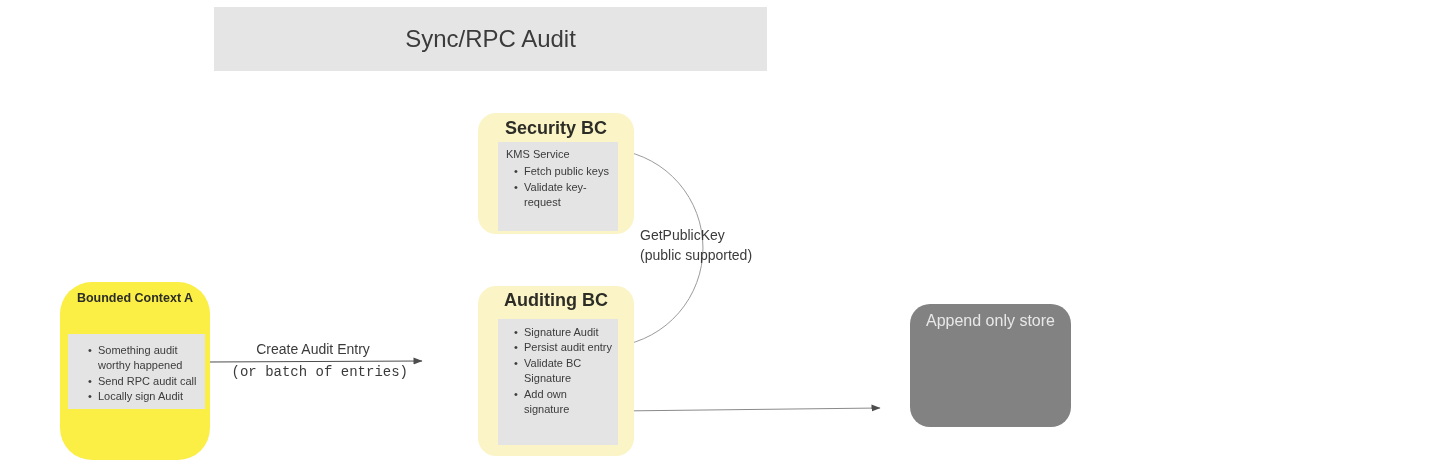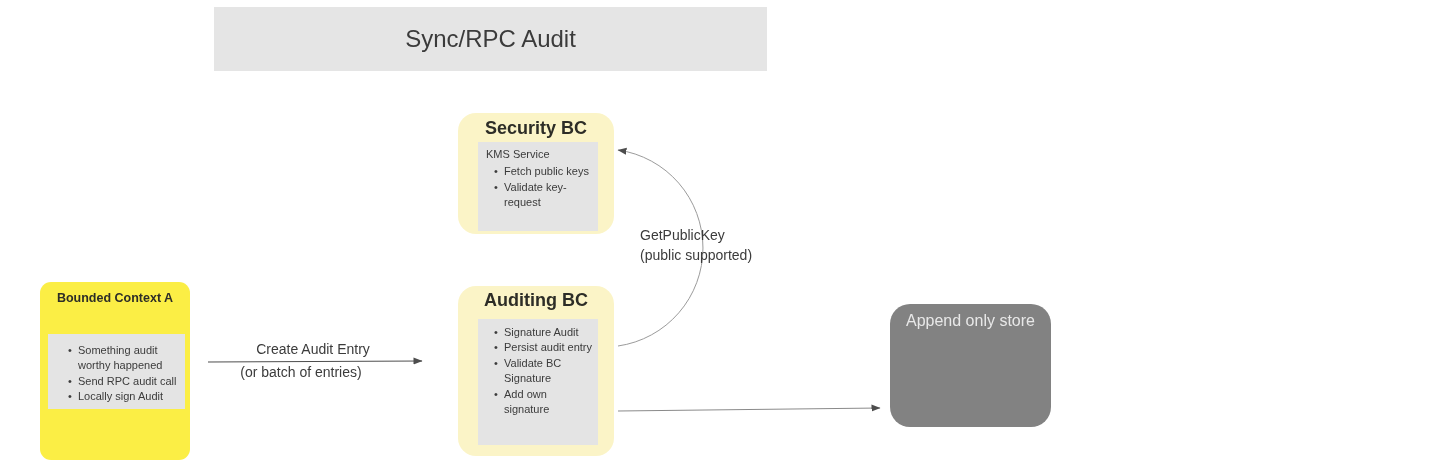--- a/index.html
+++ b/index.html
@@ -12,21 +12,21 @@
 
   
   .banner {
     position:absolute; left:214px; top:7px; width:553px; height:64px;
     background:var(--banner-gray,#e5e5e5);
     display:flex; align-items:center; justify-content:center;
     font-size:24px; color:var(--text-dark,#3b3b3b);
   }
 
   
-  .node { position:absolute; box-sizing:border-box; }
+  .node { position:absolute; box-sizing:border-box;margin-left:20px; }
   .node-title {
     text-align:center; font-weight:bold;
     color:var(--heading-dark,#2d2d27);
   }
   .panel {
     position:absolute; box-sizing:border-box;
     background:var(--panel-gray,#e4e4e4);
     color:var(--text-dark,#3b3b3b);
     font-size:11px; line-height:15.4px;
   }
@@ -37,21 +37,21 @@
 
   
   .security  { left:458px; top:113px; width:156px; height:121px; border-radius:18px; background:var(--node-yellow-cream,#fbf4c7); }
   .security .node-title { padding-top:5px; font-size:18px; }
   .security .panel { left:20px; top:29px; width:120px; height:89px; }
 
   .auditing  { left:458px; top:286px; width:156px; height:170px; border-radius:18px; background:var(--node-yellow-cream,#fbf4c7); }
   .auditing .node-title { padding-top:4px; font-size:18px; }
   .auditing .panel { left:20px; top:33px; width:120px; height:126px; padding-top:4px; }
 
-  .bounded   { left:40px; top:282px; width:150px; height:178px; border-radius:11px; background:var(--node-yellow-bright,#fbee45); }
+  .bounded   { left:40px; top:282px; width:150px; height:178px; border-radius:32px; background:var(--node-yellow-bright,#fbee45); }
   .bounded .node-title { padding-top:9px; font-size:12.5px; }
   .bounded .panel { left:8px; top:52px; width:137px; height:75px; padding-top:7px; }
   .bounded ul.bullets { padding-left:20px; }
 
   .store {
     left:890px; top:304px; width:161px; height:123px; border-radius:20px;
     background:var(--store-gray,#828282);
     color:var(--store-text,#e8e8e8); font-size:16px; line-height:15px;
     text-align:center;
   }
@@ -65,21 +65,21 @@
   .edge-mid   { stroke:var(--edge-mid,#8a8a8a); }
   .edge-light { stroke:var(--edge-light,#9b9b9b); }
   .mk-dark { fill:var(--edge-dark,#4d4d4d); }
 
   
   .edge-label {
     position:absolute; font-size:14px; color:var(--text-dark,#3b3b3b);
     white-space:nowrap;
   }
   .lbl-create    { left:218px; top:341px; width:190px; text-align:center; }
-  .lbl-create-sub{ left:206px; top:364px; width:190px; text-align:center; }
+  .lbl-create-sub{ left:218px; top:364px; width:190px; text-align:right;font-family:Liberation Mono, monospace; }
   .lbl-gpk       { left:640px; top:225px; line-height:20px; }
 </style>
 </head>
 <body>
 
 <div class="canvas">
 
   <div class="banner">
     <span>Sync/RPC Audit</span>
   </div>

